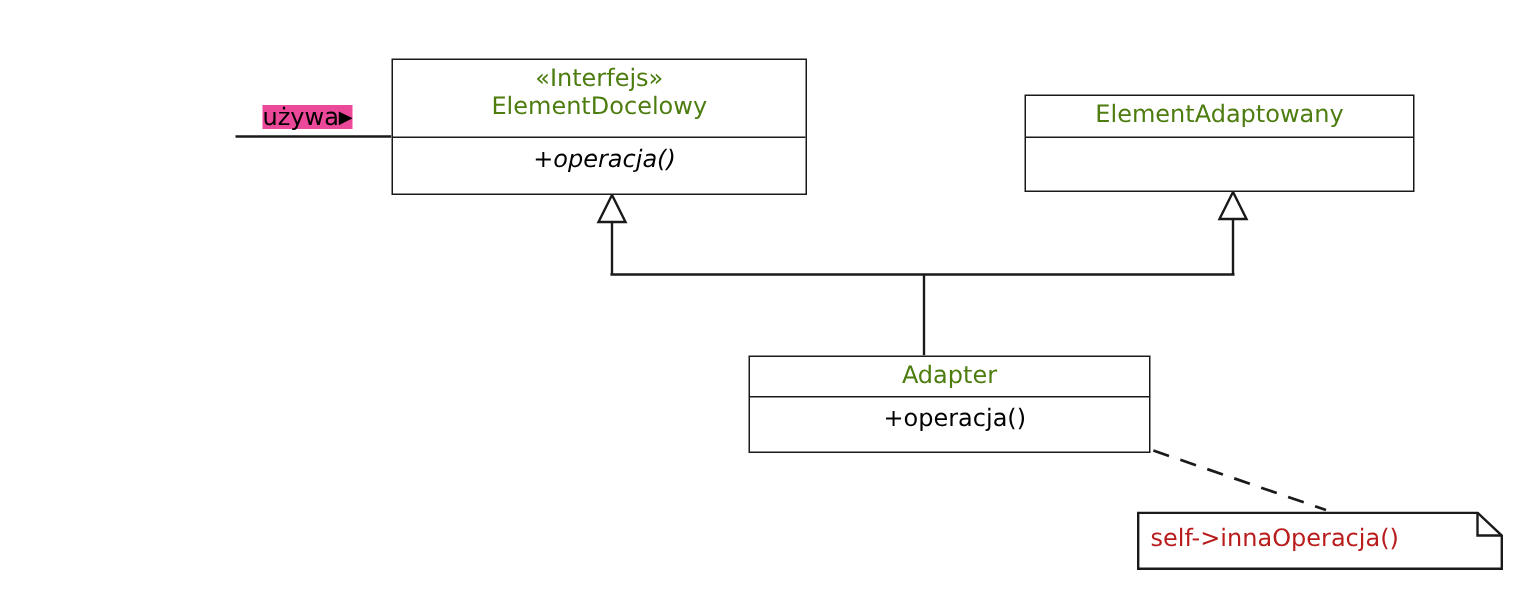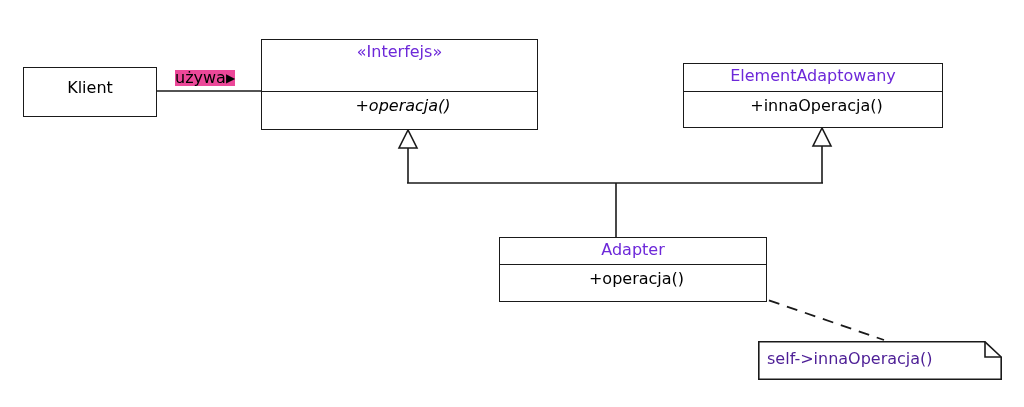--- a/index.html
+++ b/index.html
@@ -27,21 +27,21 @@
   .uml-box {
     position: absolute;
     box-sizing: border-box;
     border: 1.6px solid #1a1a1a;
     background: #ffffff;
     z-index: 2;
   }
   .box-header {
     box-sizing: border-box;
     text-align: center;
-    color: #6d28d9;
+    color: #4d7c0f;
     line-height: 1.18;
     padding: 3px 4px 4px 4px;
   }
   .box-header.with-divider {
     border-bottom: 1.6px solid #1a1a1a;
   }
   .box-compartment {
     box-sizing: border-box;
     text-align: center;
     color: #000000;
@@ -60,21 +60,21 @@
     white-space: nowrap;
     z-index: 3;
     line-height: 1;
   }
   .note-box {
     position: absolute;
     z-index: 2;
   }
   .note-text {
     position: absolute;
-    color: #4c1d95;
+    color: #b91c1c;
     white-space: nowrap;
     z-index: 3;
     text-align: right;
   }
   .simple-box-label {
     position: absolute;
     width: 100%;
     text-align: center;
     color: #000000;
   }
@@ -94,36 +94,33 @@
     <polygon points="822,128 813,146 831,146" fill="#ffffff" stroke="#1a1a1a" stroke-width="1.6" stroke-linejoin="miter"></polygon>
     <line x1="822" y1="146" x2="822" y2="183" stroke="#1a1a1a" stroke-width="1.6"></line>
 
     <line x1="407" y1="183" x2="823" y2="183" stroke="#1a1a1a" stroke-width="1.6"></line>
 
     <line x1="616" y1="183" x2="616" y2="237" stroke="#1a1a1a" stroke-width="1.6"></line>
 
     <line x1="733" y1="288" x2="884" y2="340" stroke="#1a1a1a" stroke-width="1.8" stroke-dasharray="11 8"></line>
   </svg>
 
-  <div class="uml-box" style="left:23px; top:67px; width:134px; height:50px;">
-    <div class="simple-box-label" style="top:10px; font-size:16px;">Klient</div>
-  </div>
 
   <div class="uml-box" style="left:261px; top:39px; width:277px; height:91px;">
     <div class="box-header with-divider" style="height:52px; font-size:16px;">
       <span class="stereotype">«Interfejs»</span>
+      <span class="stereotype">ElementDocelowy</span>
     </div>
     <div class="box-compartment italic" style="font-size:16px;">+operacja()</div>
   </div>
 
   <div class="uml-box" style="left:683px; top:63px; width:260px; height:65px;">
     <div class="box-header with-divider" style="height:28px; font-size:16px;">
       <span class="stereotype">ElementAdaptowany</span>
     </div>
-    <div class="box-compartment" style="font-size:16px;">+innaOperacja()</div>
   </div>
 
   <div class="uml-box" style="left:499px; top:237px; width:268px; height:65px;">
     <div class="box-header with-divider" style="height:27px; font-size:16px;">
       <span class="stereotype">Adapter</span>
     </div>
     <div class="box-compartment" style="font-size:16px;">+operacja()</div>
   </div>
 
   <div class="edge-label" style="left:175px; top:70px; font-size:16px;">

